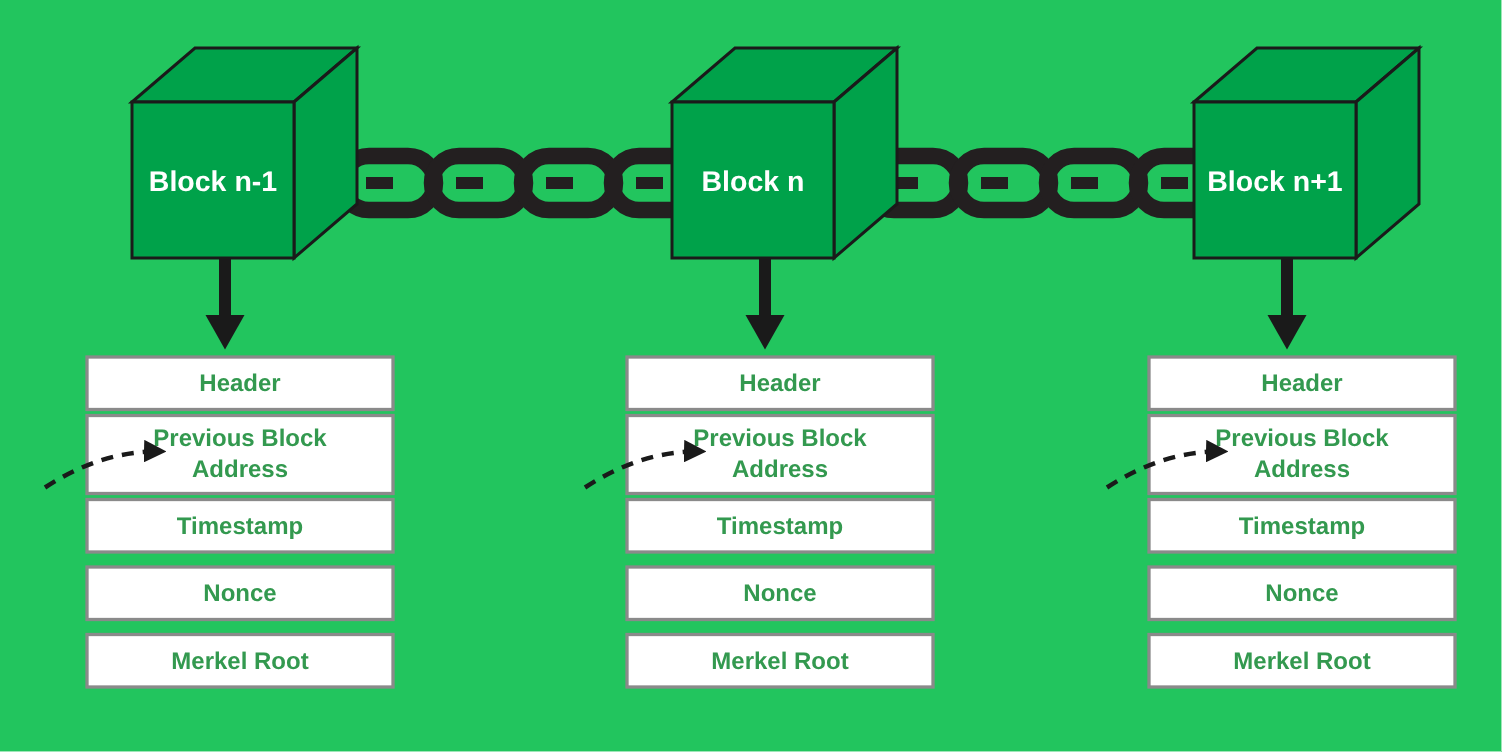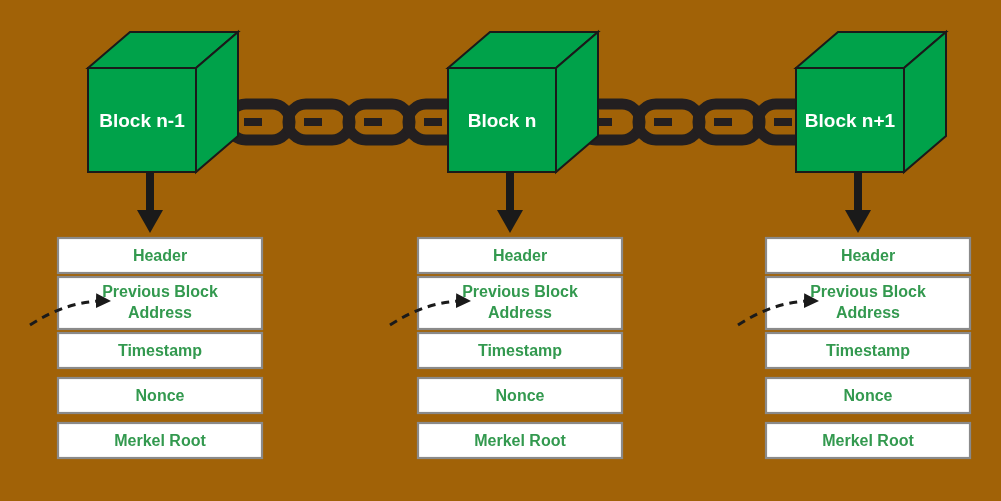--- a/index.html
+++ b/index.html
@@ -7,21 +7,21 @@
     padding: 0;
     background: #ffffff;
   }
   body {
     font-family: "Liberation Sans", sans-serif;
   }
   #canvas {
     position: relative;
     width: 1001px;
     height: 501px;
-    background: #a16207;
+    background: #22c55e;
     overflow: hidden;
     text-decoration: underline;
   }
   #diagram-svg {
     position: absolute;
     left: 0;
     top: 0;
     width: 1001px;
     height: 501px;
   }

